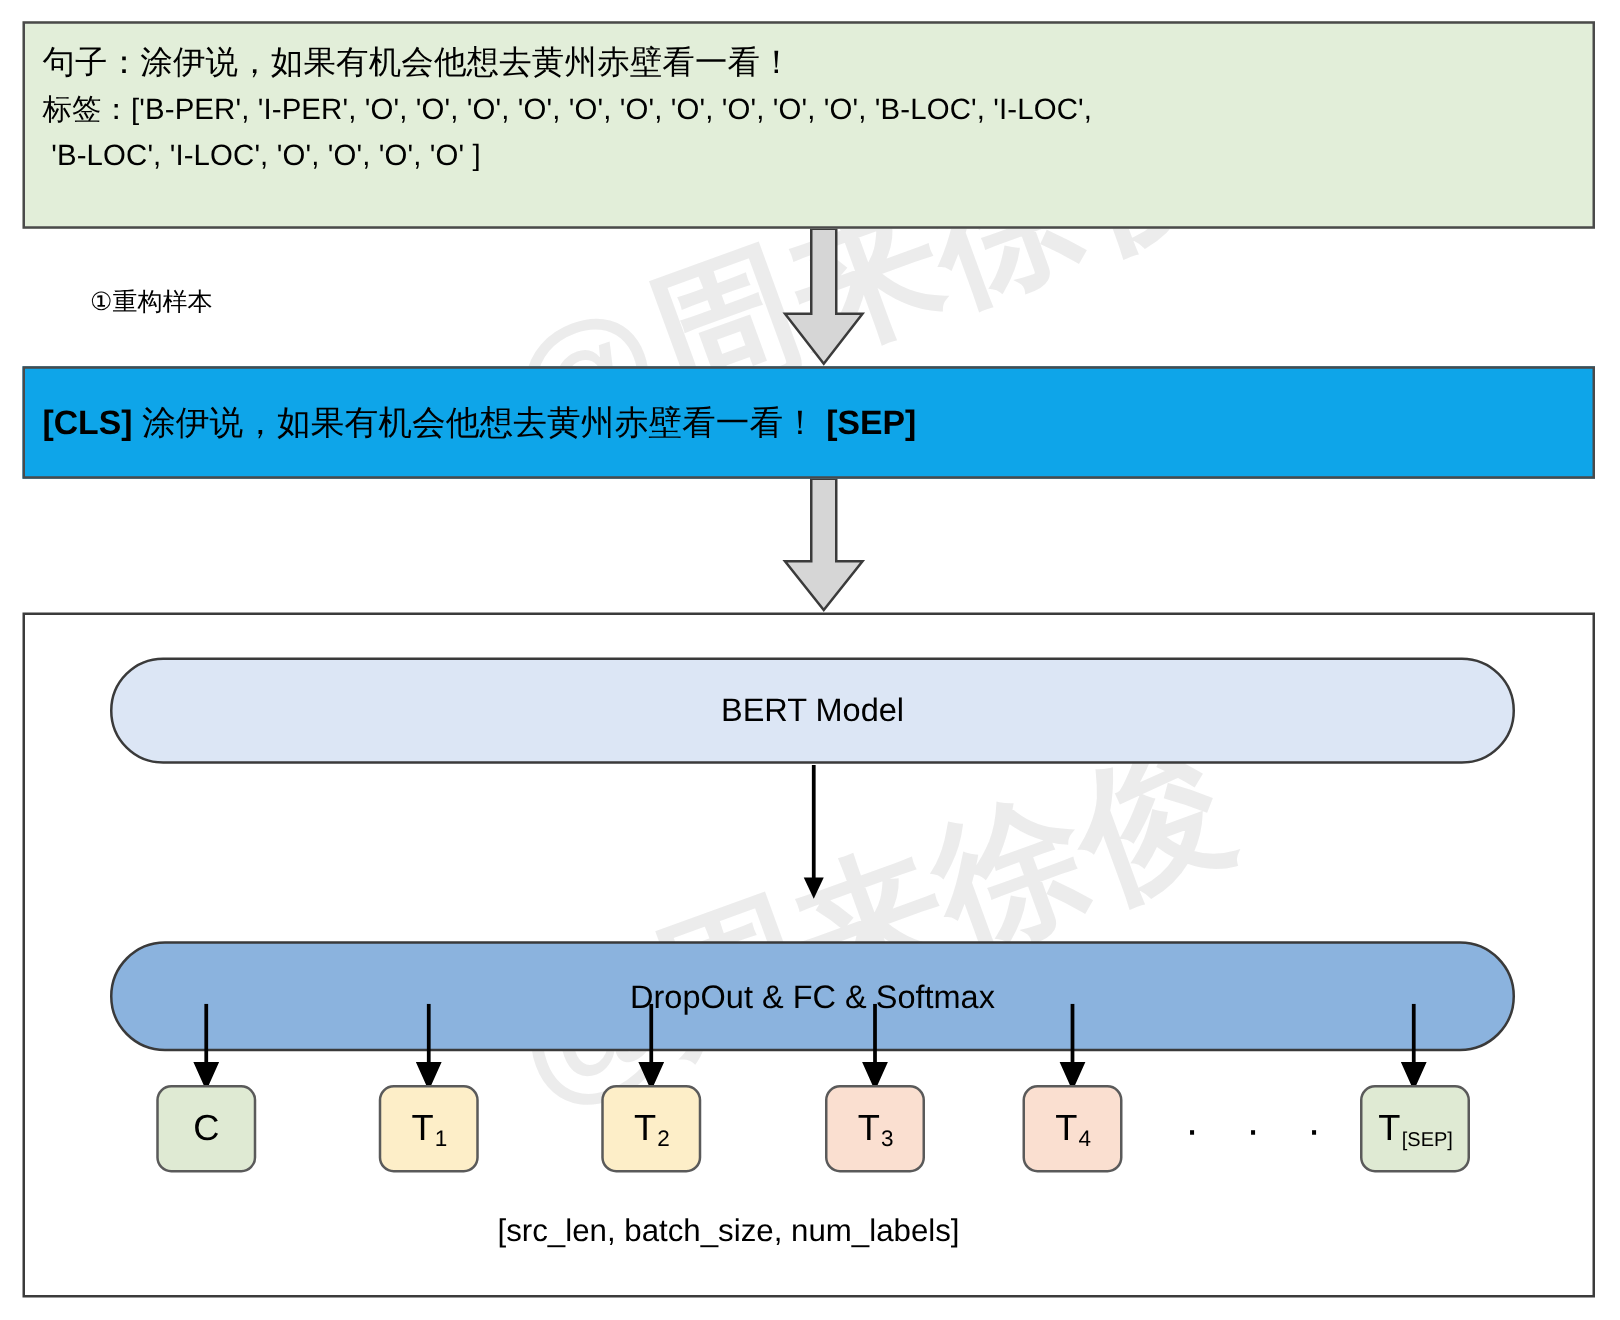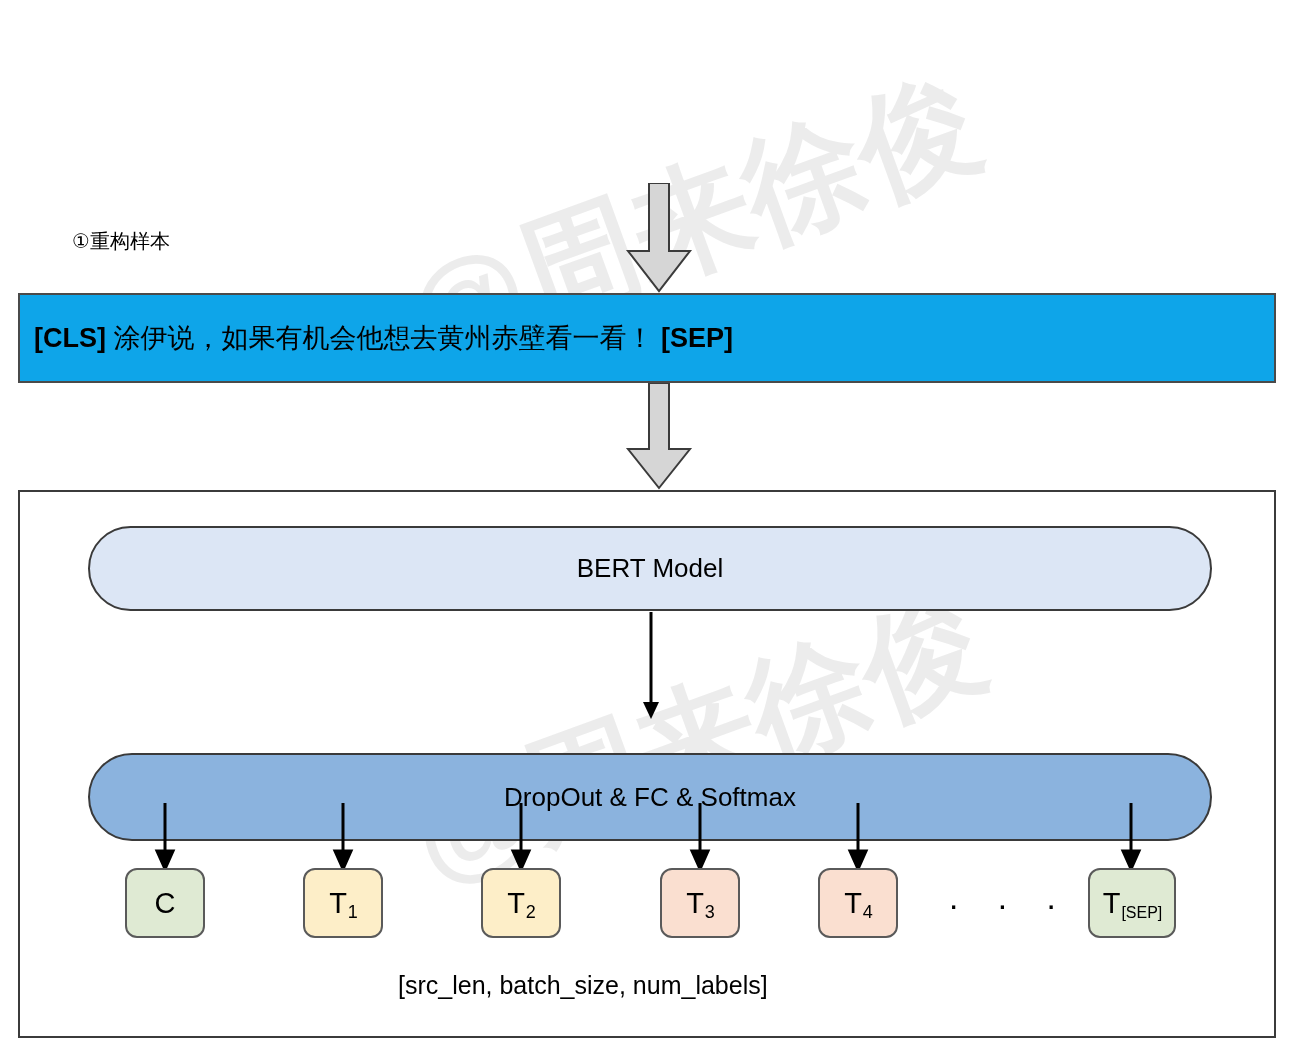--- a/index.html
+++ b/index.html
@@ -188,20 +188,25 @@
   }
 </style>
 </head>
 <body>
 
 <div id="canvas">
 
   <div class="watermark wm1">@周来徐俊</div>
   <div class="watermark wm2">@周来徐俊</div>
 
+  <div class="sample-box">
+    <div class="sample-line">句子：涂伊说，如果有机会他想去黄州赤壁看一看！</div>
+    <div class="sample-line labels">标签：['B-PER', 'I-PER', 'O', 'O', 'O', 'O', 'O', 'O', 'O', 'O', 'O', 'O', 'B-LOC', 'I-LOC',</div>
+    <div class="sample-line labels2">'B-LOC', 'I-LOC', 'O', 'O', 'O', 'O' ]</div>
+  </div>
 
   <div class="step-label step1">①重构样本</div>
 
   <svg class="block-arrow" style="left:623px; top:183px;" width="72" height="110" viewBox="0 0 72 110">
     <polygon points="26,0 46,0 46,68 67,68 36,108 5,68 26,68" fill="#d6d6d6" stroke="#3b3b3b" stroke-width="2"></polygon>
   </svg>
 
   <div class="cls-box">
     <div class="cls-text"><b>[CLS]</b> <span>涂伊说，如果有机会他想去黄州赤壁看一看！</span> <b>[SEP]</b></div>
   </div>

